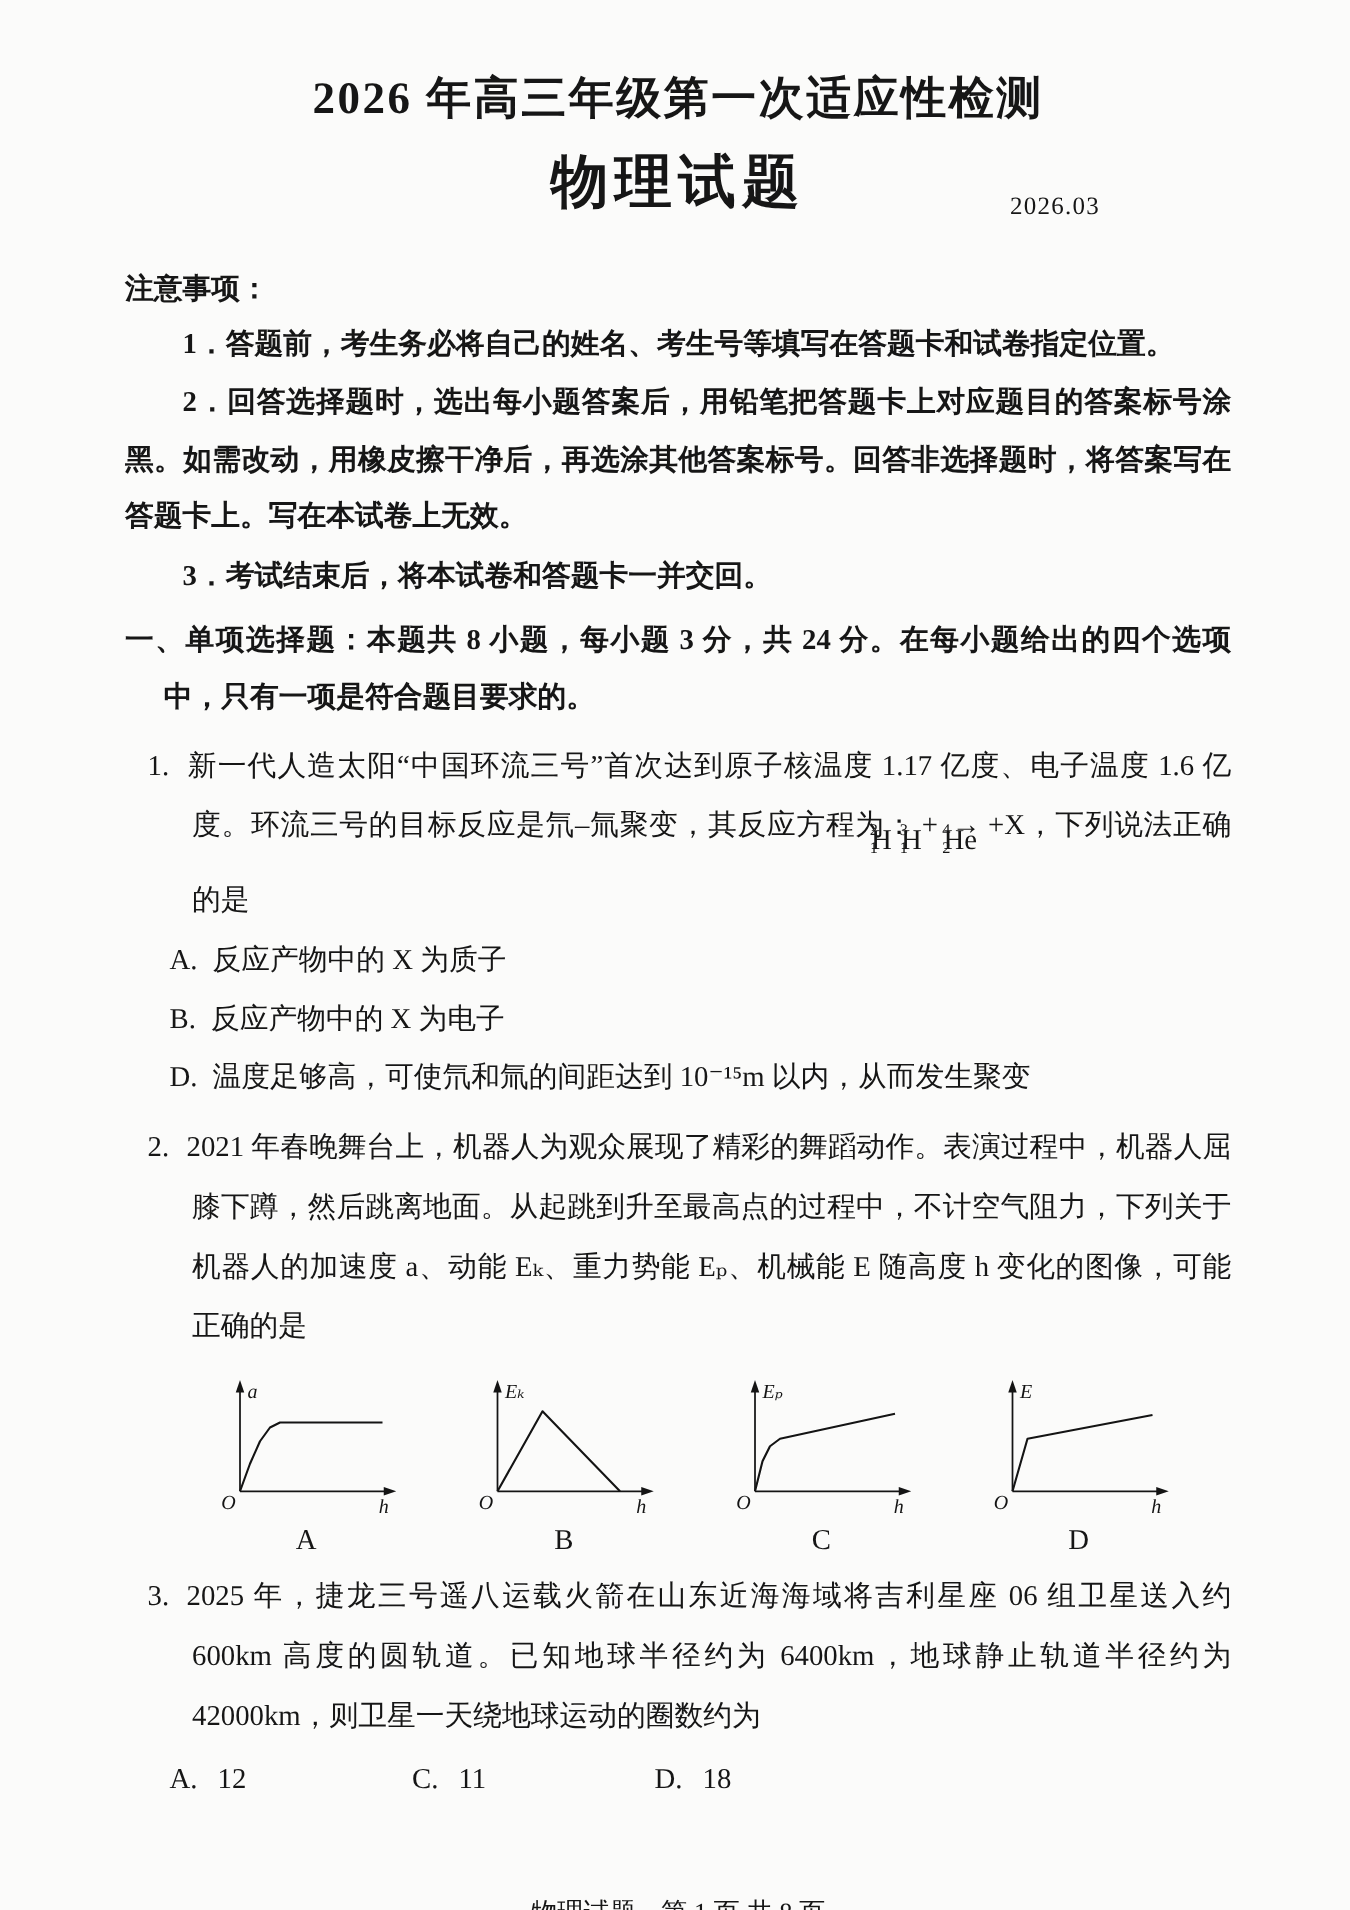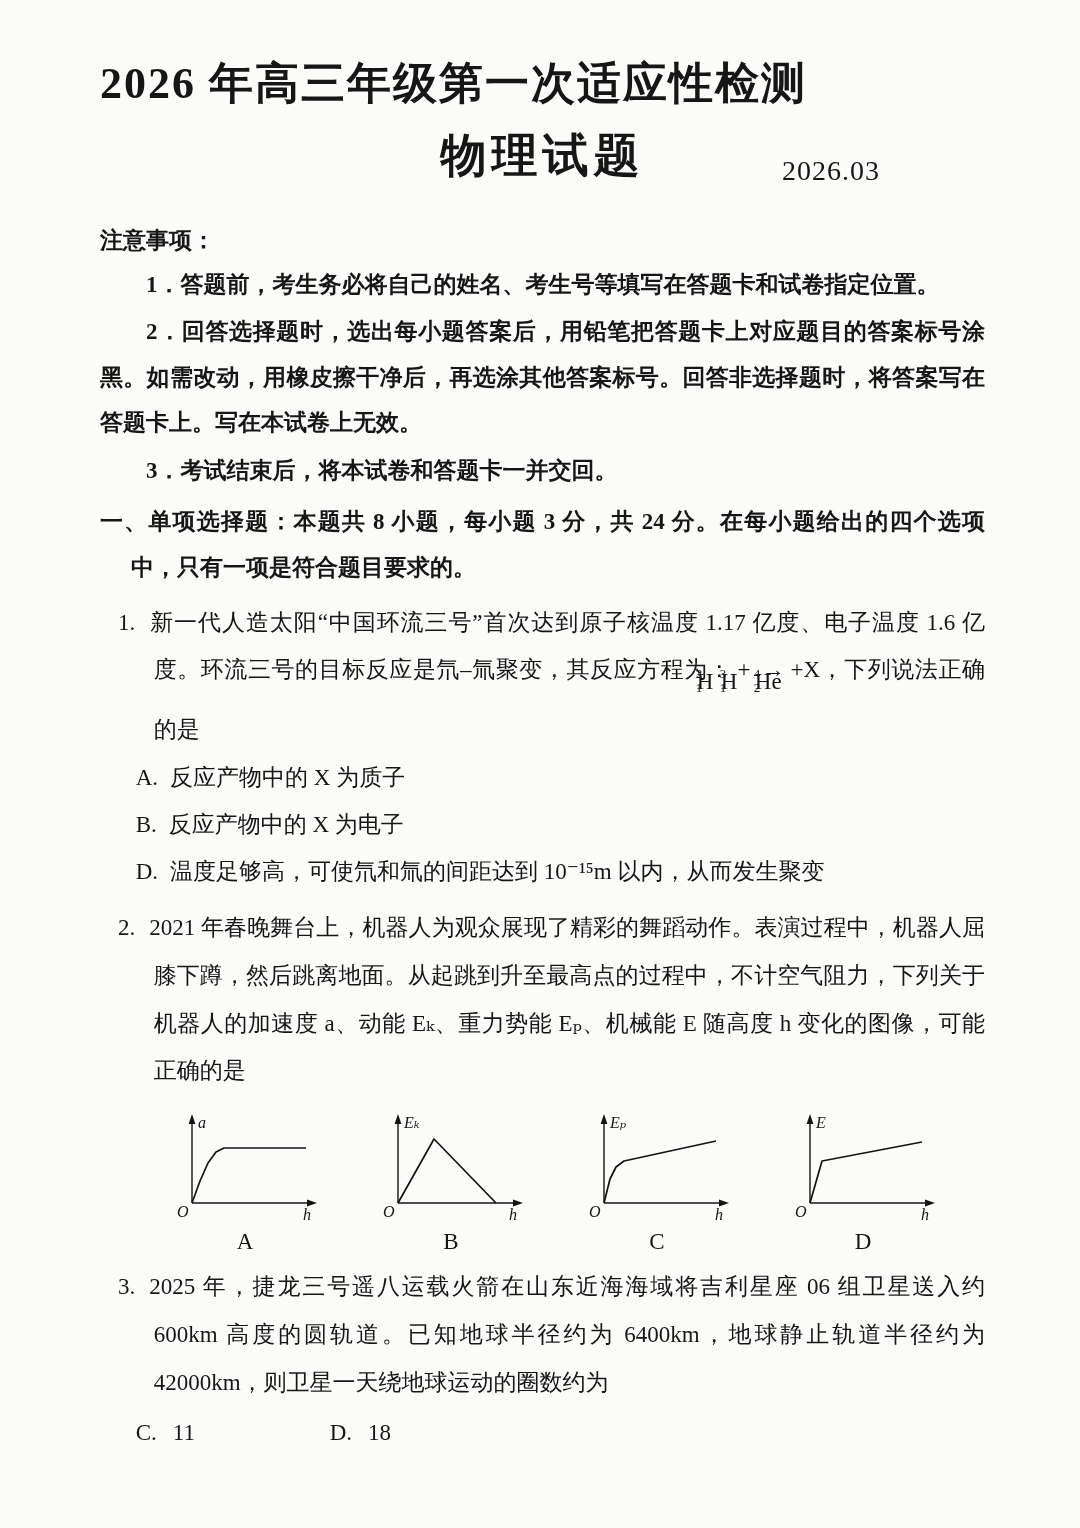--- a/index.html
+++ b/index.html
@@ -1,24 +1,24 @@
 <!DOCTYPE html>
 <html><head>
 <meta charset="utf-8">
 <style>
   html,body{margin:0;padding:0;background:#c9c9c7;}
   .page{
     width:1080px;min-height:1528px;margin:0 auto;background:#fbfbfa;
     box-sizing:border-box;padding:42px 95px 30px 100px;
     font-family:"Liberation Serif","DejaVu Serif",serif;color:#161616;
   }
-  .title{font-size:44px;font-weight:700;margin:12px 0 0;letter-spacing:2px;}
+  .title{font-size:36px;font-weight:700;text-align:center;margin:12px 0 0;letter-spacing:2px;}
   .subject-row{position:relative;text-align:center;margin-top:12px;height:70px;}
   .subject{font-size:46px;font-weight:700;letter-spacing:5px;}
-  .date{position:absolute;right:105px;bottom:8px;font-size:28px;letter-spacing:1px;}
+  .date{position:absolute;right:105px;bottom:8px;font-size:20px;letter-spacing:1px;}
   .content{font-size:23px;}
   .notes-heading{font-weight:700;margin-top:28px;line-height:1.6;}
   .note{text-indent:2em;line-height:1.98;margin:2px 0;text-align:justify;font-weight:bold;}
   .section-heading{font-weight:700;line-height:1.98;margin-top:6px;padding-left:1.35em;text-indent:-1.35em;text-align:justify;}
   .question{padding-left:1.55em;text-indent:-1.55em;line-height:2.08;margin-top:8px;text-align:justify;margin-left:18px;}
   .qnum{margin-right:14px;}
   .opt{padding-left:1.55em;line-height:2.06;}
   .opt-letter{margin-right:12px;}
   .inline-options{display:flex;padding-left:1.55em;line-height:2.05;margin-top:2px;}
   .iopt{width:194px;}
@@ -154,20 +154,23 @@
         <div class="graph-letter">D</div>
       </div>
 
     </div>
 
     <div class="question">
       <span class="qnum">3.</span><span>2025 年，捷龙三号遥八运载火箭在山东近海海域将吉利星座 06 组卫星送入约 600km 高度的圆轨道。已知地球半径约为 6400km，地球静止轨道半径约为 42000km，则卫星一天绕地球运动的圈数约为</span>
     </div>
     <div class="inline-options">
       <div class="iopt">
+        <span class="opt-letter">A.</span><span>12</span>
+      </div>
+      <div class="iopt">
         <span class="opt-letter">C.</span><span>11</span>
       </div>
       <div class="iopt">
         <span class="opt-letter">D.</span><span>18</span>
       </div>
     </div>
 
     <div class="footer">
       <span>物理试题</span><span>第 1 页 共 8 页</span>
     </div>

